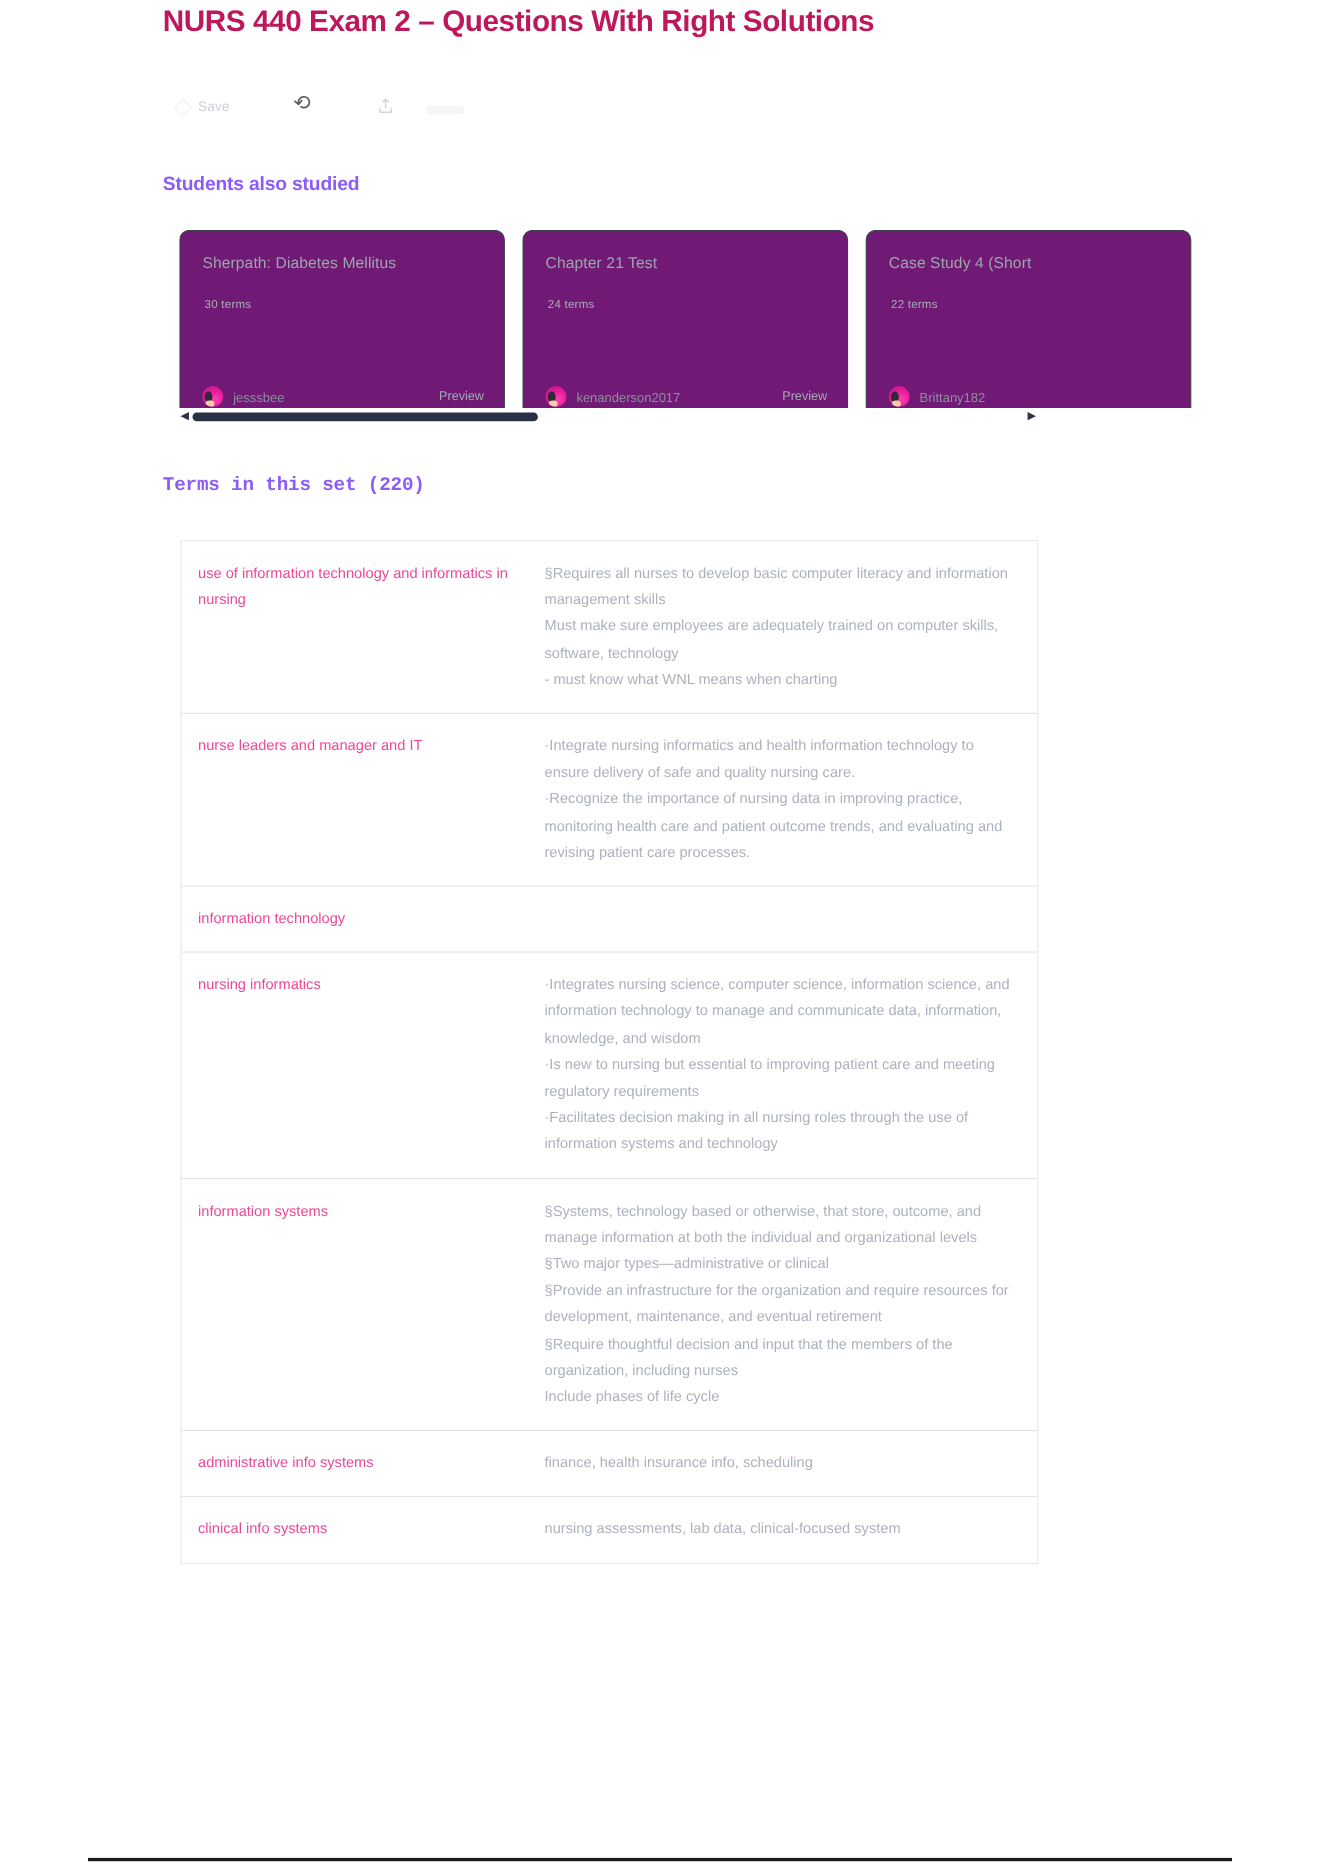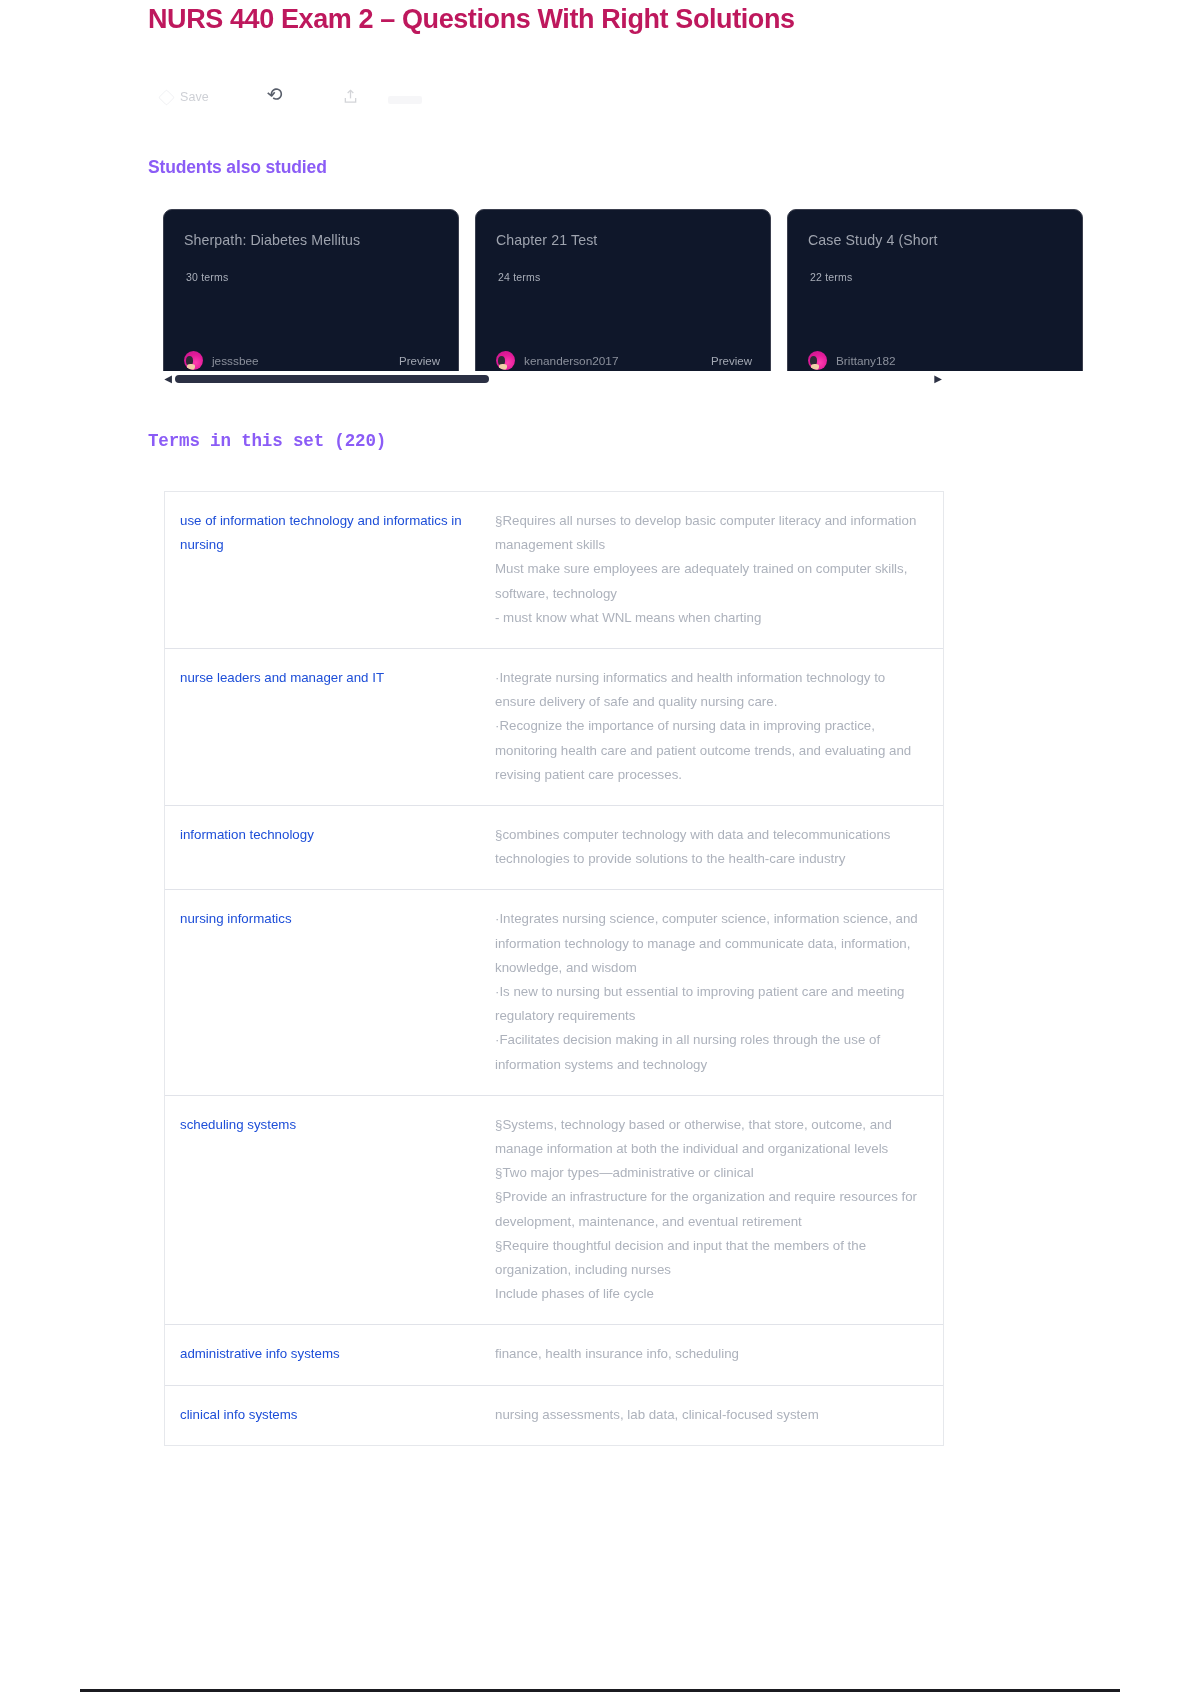--- a/index.html
+++ b/index.html
@@ -103,21 +103,21 @@
     height: 162px;
     display: flex;
     gap: 16px;
     overflow: hidden;
   }
   .study-card {
     flex: 0 0 296px;
     height: 181px;
     border: 1.6px solid #3b3f4e;
     border-radius: 9px;
-    background: #0f172a;
+    background: #701a75;
     padding: 22px 8px 16px 20px;
     position: relative;
   }
   .card-title {
     font-size: 14.2px;
     color: #9ea3ae;
     letter-spacing: 0.1px;
     white-space: nowrap;
     overflow: hidden;
   }
@@ -225,21 +225,21 @@
     border-bottom: 1px solid #e1e3e9;
     padding: 17px 0 18px 0;
   }
   .term-row:last-child { border-bottom: none; }
   .term-col {
     flex: 0 0 330px;
     padding-left: 15px;
     padding-right: 14px;
     font-size: 13.3px;
     line-height: 24.2px;
-    color: #1d4ed8;
+    color: #ec4899;
   }
   .def-col {
     flex: 1;
     padding-right: 16px;
     font-size: 13.3px;
     line-height: 24.2px;
     color: #adb2bc;
   }
   .def-line { white-space: normal; }
 
@@ -342,36 +342,33 @@
     <div class="term-row">
       <div class="term-col">nurse leaders and manager and IT</div>
       <div class="def-col">
         <div class="def-line">·Integrate nursing informatics and health information technology to ensure delivery of safe and quality nursing care.</div>
         <div class="def-line">·Recognize the importance of nursing data in improving practice, monitoring health care and patient outcome trends, and evaluating and revising patient care processes.</div>
       </div>
     </div>
 
     <div class="term-row">
       <div class="term-col">information technology</div>
-      <div class="def-col">
-        <div class="def-line">§combines computer technology with data and telecommunications technologies to provide solutions to the health-care industry</div>
-      </div>
     </div>
 
     <div class="term-row">
       <div class="term-col">nursing informatics</div>
       <div class="def-col">
         <div class="def-line">·Integrates nursing science, computer science, information science, and information technology to manage and communicate data, information, knowledge, and wisdom</div>
         <div class="def-line">·Is new to nursing but essential to improving patient care and meeting regulatory requirements</div>
         <div class="def-line">·Facilitates decision making in all nursing roles through the use of information systems and technology</div>
       </div>
     </div>
 
     <div class="term-row">
-      <div class="term-col">scheduling systems</div>
+      <div class="term-col">information systems</div>
       <div class="def-col">
         <div class="def-line">§Systems, technology based or otherwise, that store, outcome, and manage information at both the individual and organizational levels</div>
         <div class="def-line">§Two major types—administrative or clinical</div>
         <div class="def-line">§Provide an infrastructure for the organization and require resources for development, maintenance, and eventual retirement</div>
         <div class="def-line">§Require thoughtful decision and input that the members of the organization, including nurses</div>
         <div class="def-line">Include phases of life cycle</div>
       </div>
     </div>
 
     <div class="term-row">

